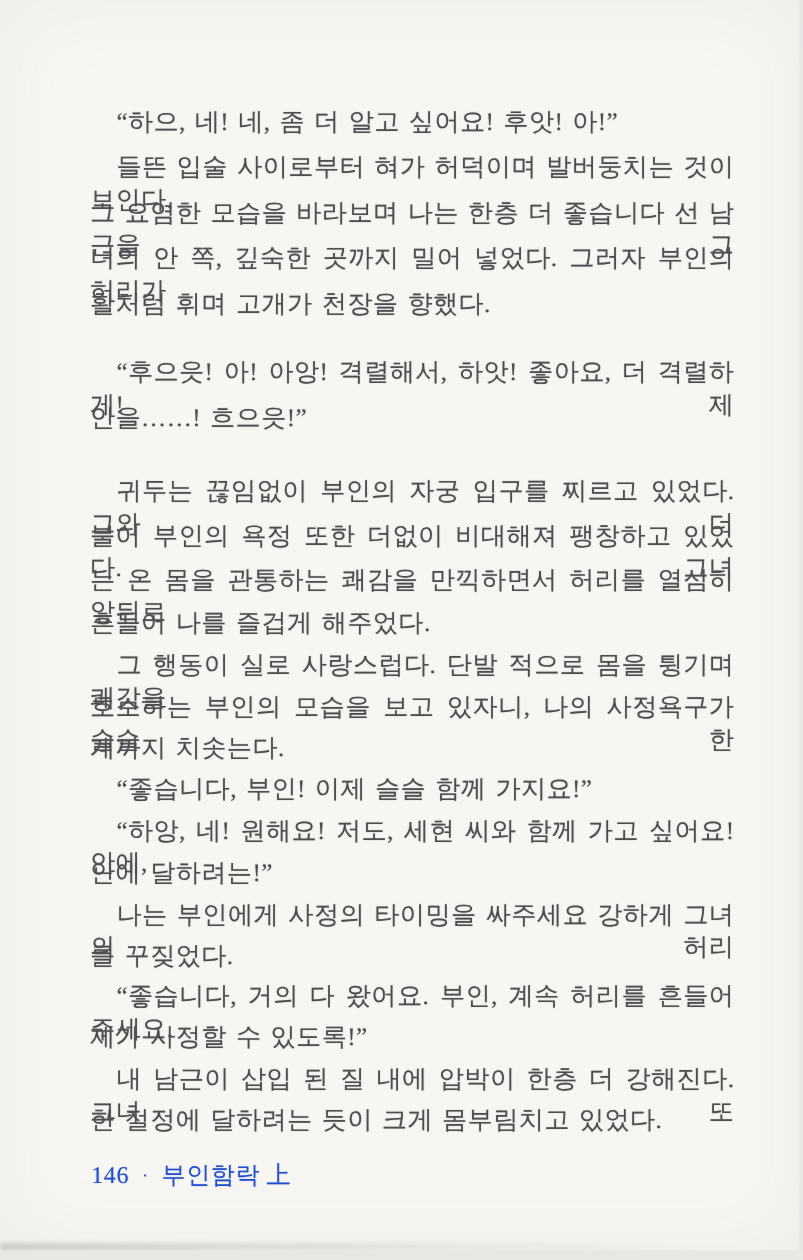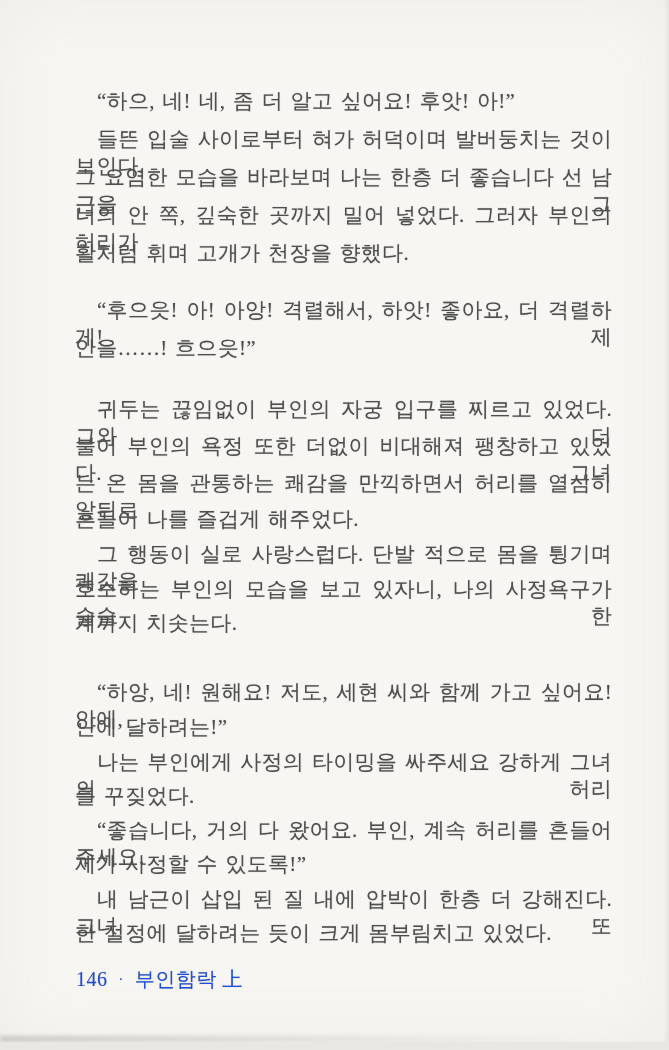--- a/index.html
+++ b/index.html
@@ -90,20 +90,21 @@
 
   <div class="line indent fill" style="top:396px">귀두는 끊임없이 부인의 자궁 입구를 찌르고 있었다. 그와 더</div>
   <div class="line fill" style="top:433px">불어 부인의 욕정 또한 더없이 비대해져 팽창하고 있었다. 그녀</div>
   <div class="line fill" style="top:470px">는 온 몸을 관통하는 쾌감을 만끽하면서 허리를 열심히 앞뒤로</div>
   <div class="line" style="top:506px">흔들어 나를 즐겁게 해주었다.</div>
 
   <div class="line indent fill" style="top:541px">그 행동이 실로 사랑스럽다. 단발 적으로 몸을 튕기며 쾌감을</div>
   <div class="line fill" style="top:576px">호소하는 부인의 모습을 보고 있자니, 나의 사정욕구가 슬슬 한</div>
   <div class="line" style="top:610px">계까지 치솟는다.</div>
 
+  <div class="line indent" style="top:644px">“좋습니다, 부인! 이제 슬슬 함께 가지요!”</div>
 
   <div class="line indent fill" style="top:679px">“하앙, 네! 원해요! 저도, 세현 씨와 함께 가고 싶어요! 안에,</div>
   <div class="line" style="top:714px">안에 달하려는!”</div>
 
   <div class="line indent fill" style="top:749px">나는 부인에게 사정의 타이밍을 싸주세요 강하게 그녀의 허리</div>
   <div class="line indent fill" style="top:817px">“좋습니다, 거의 다 왔어요. 부인, 계속 허리를 흔들어주세요.</div>
 
   <div class="line" style="top:783px">를 꾸짖었다.</div>
   <div class="line" style="top:851px">제가 사정할 수 있도록!”</div>
 

